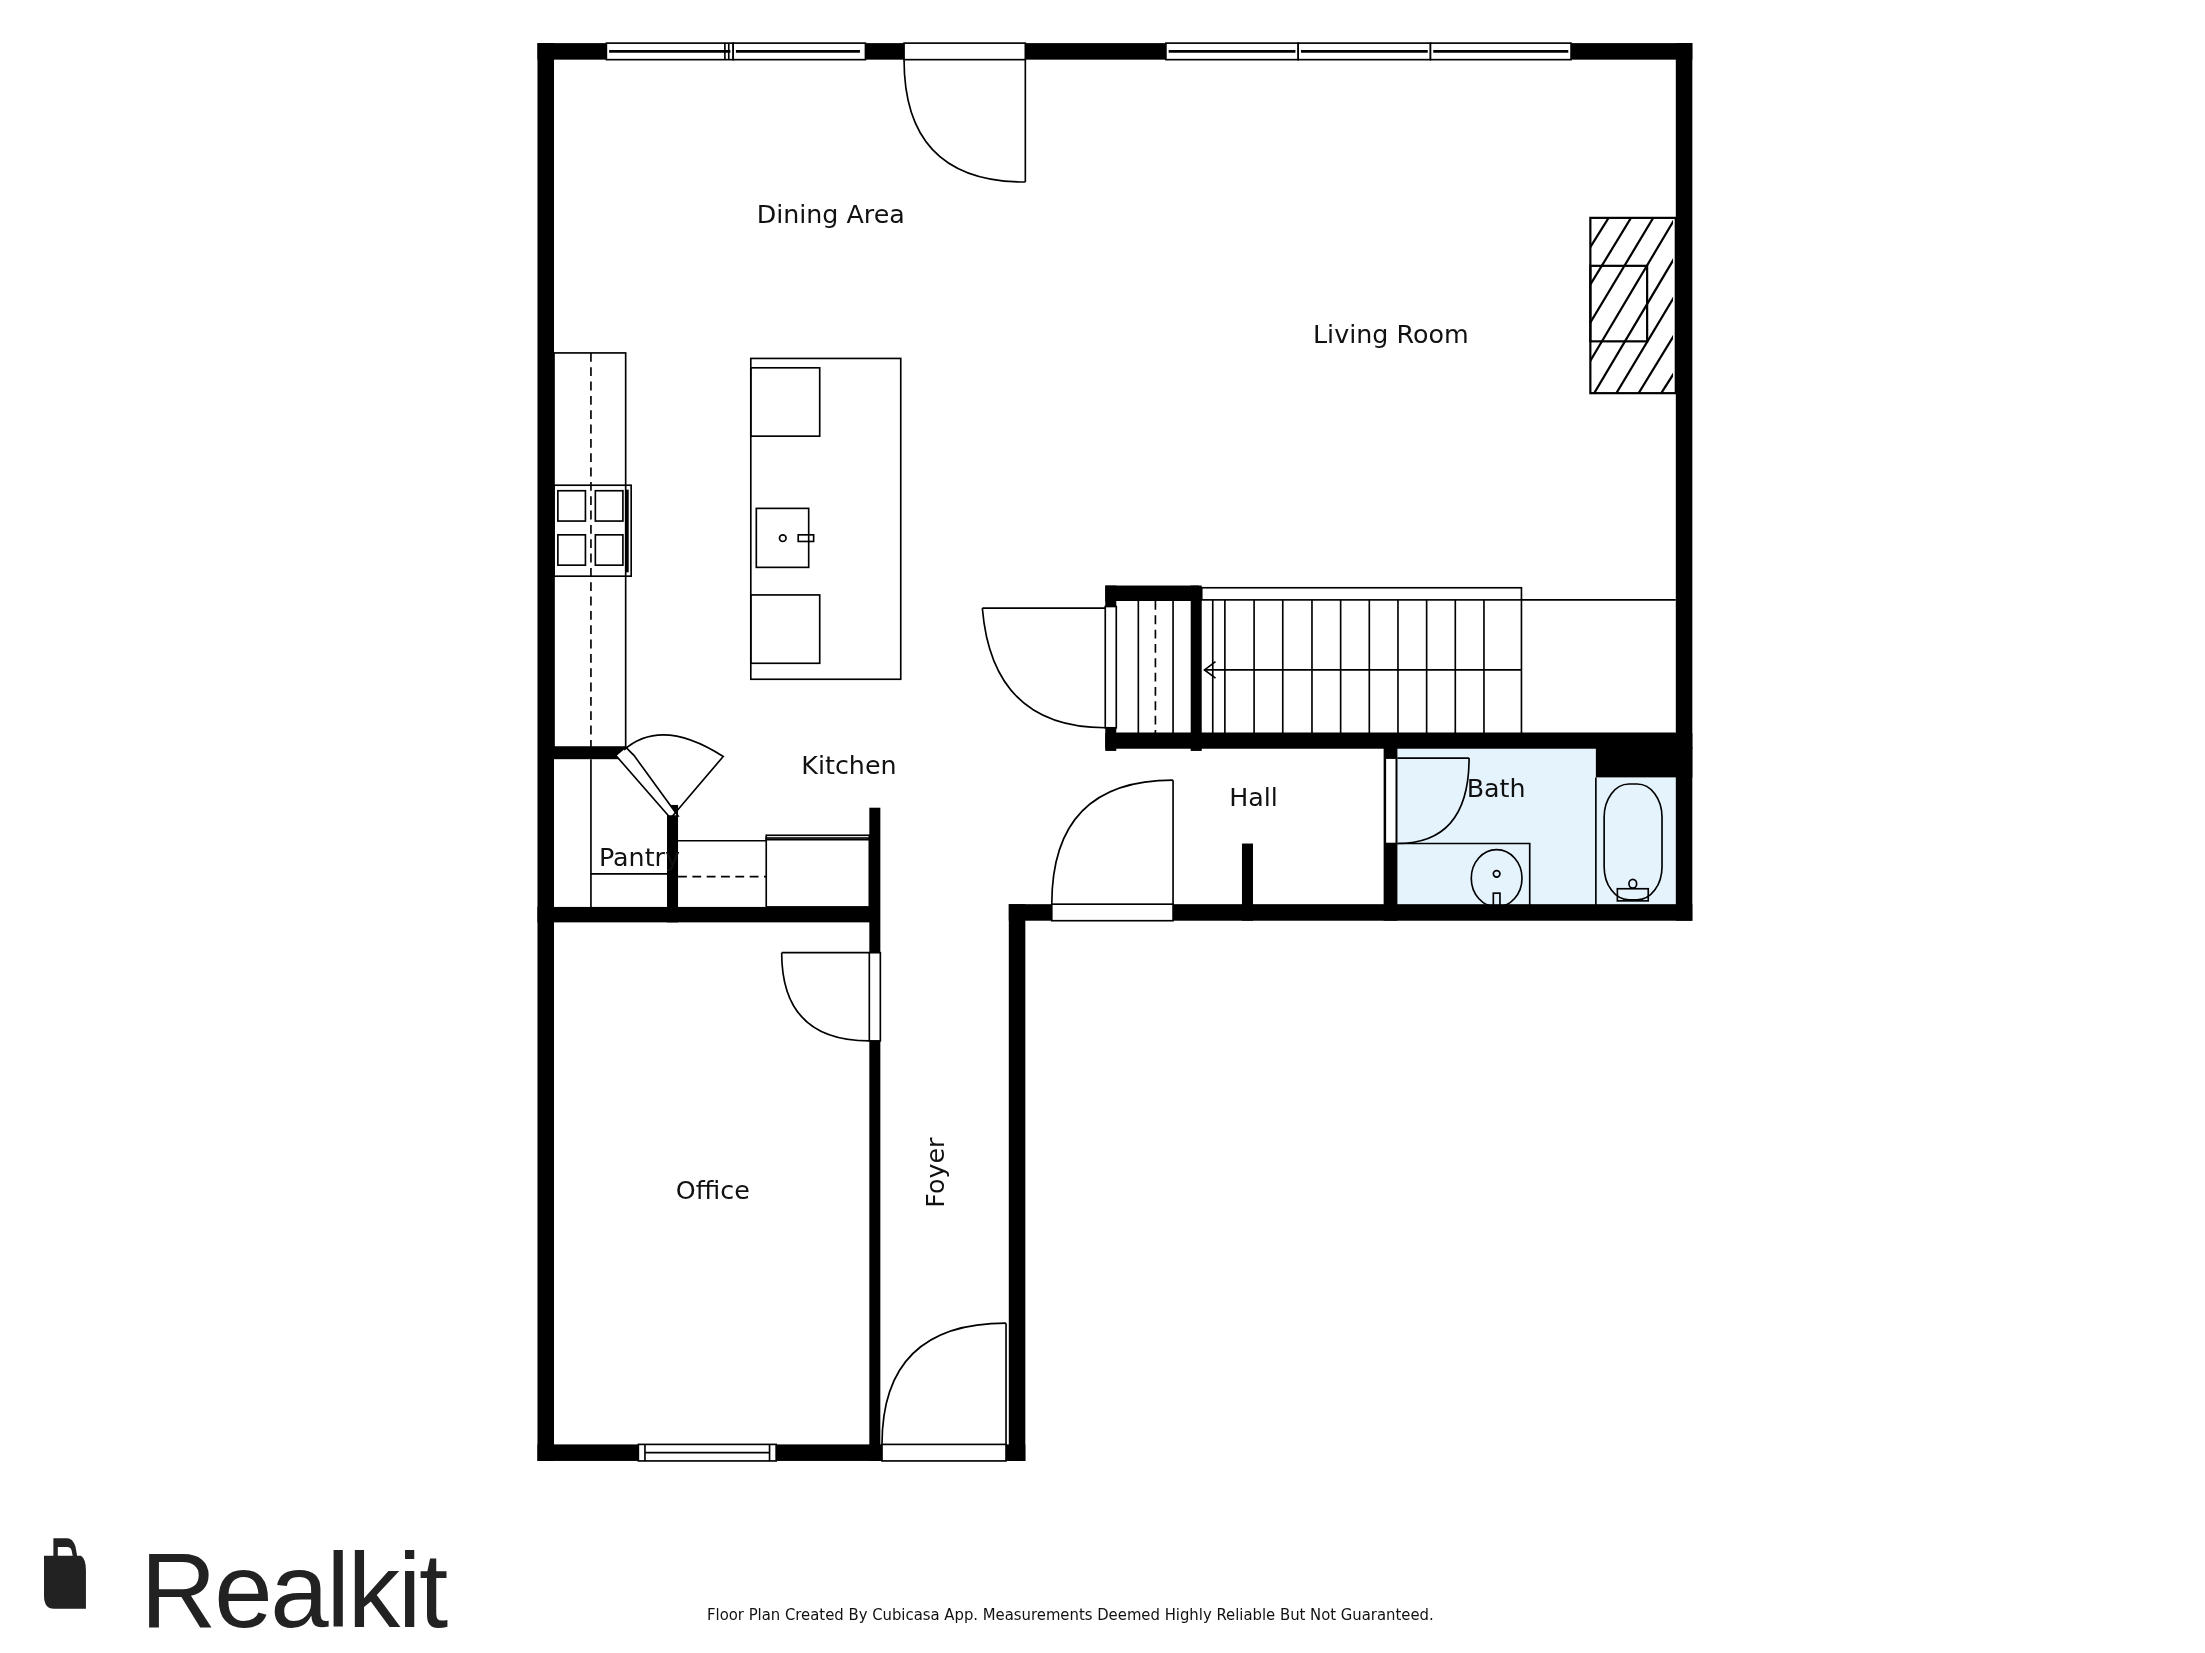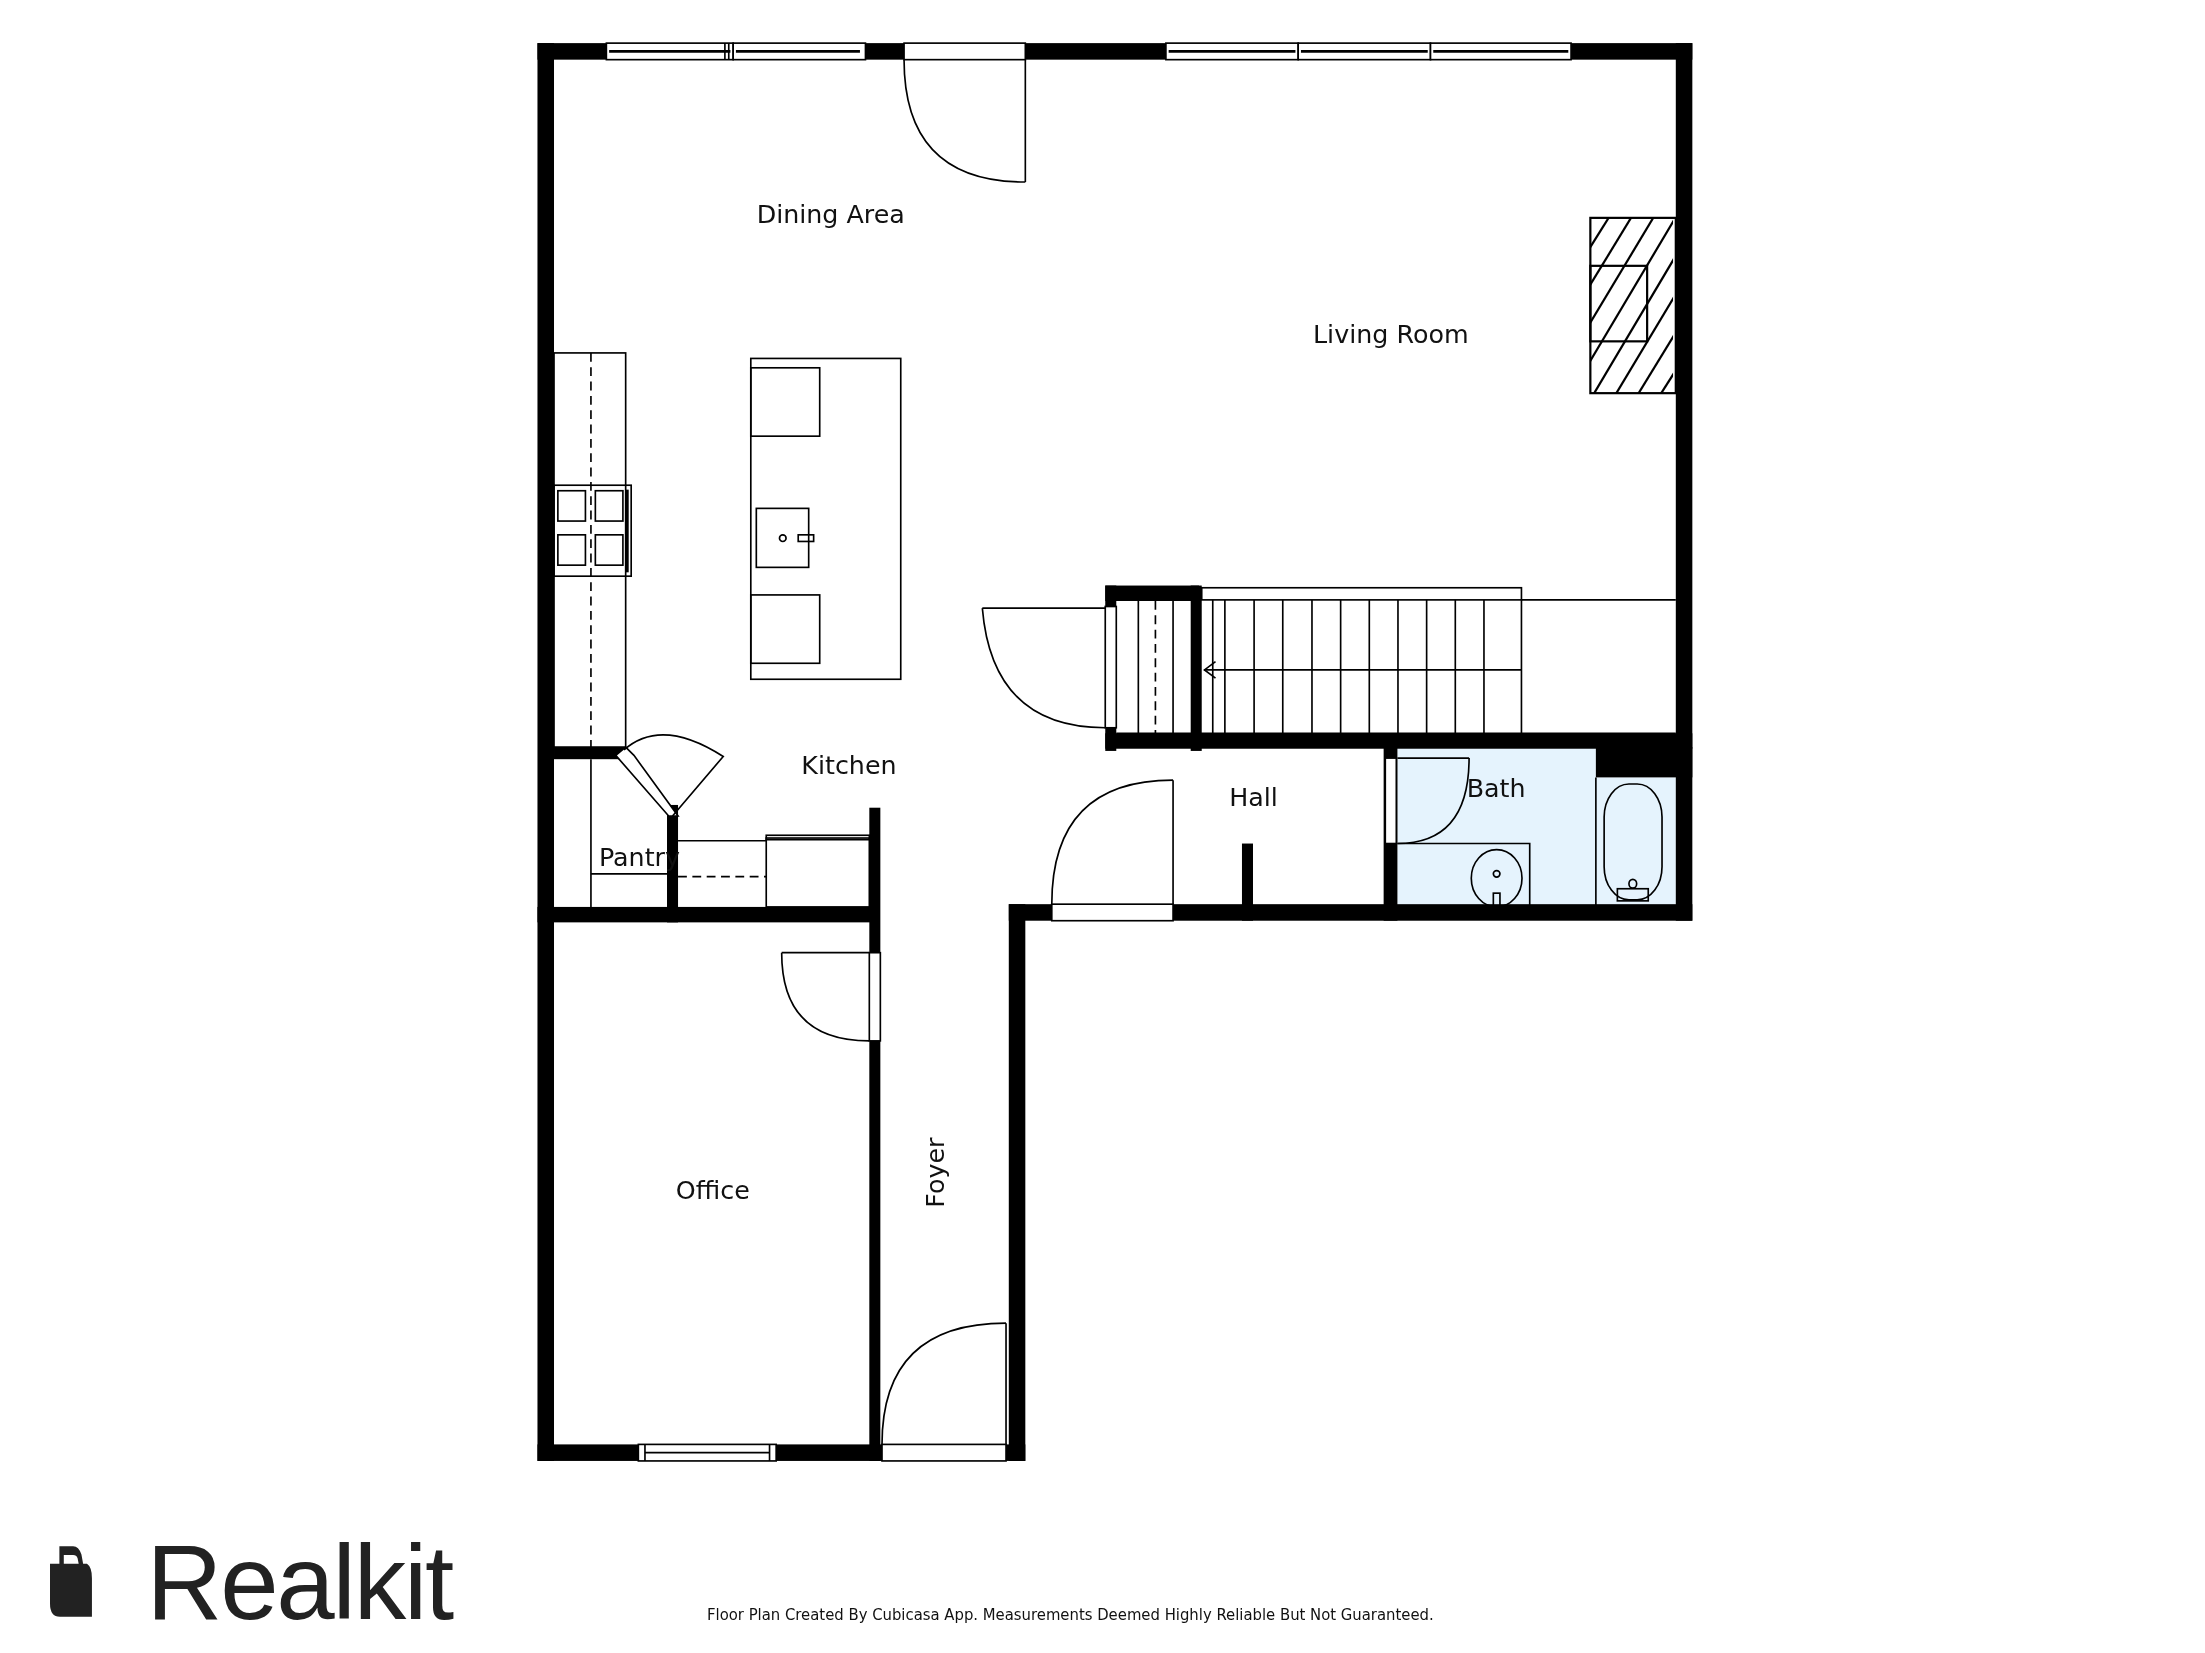--- a/index.html
+++ b/index.html
@@ -4,21 +4,21 @@
 <style>
   html, body { margin: 0; padding: 0; background: #ffffff; }
   body { width: 2205px; height: 1654px; position: relative; overflow: hidden; font-family: "DejaVu Sans", sans-serif; }
   #plan { position: absolute; left: 0; top: 0; width: 2205px; height: 1654px; }
   .wall { fill: #000000; }
   .thin { fill: none; stroke: #000; stroke-width: 3; }
   .thin2 { fill: none; stroke: #000; stroke-width: 4; }
   .win { fill: #ffffff; stroke: #000; stroke-width: 3; }
   .dash { fill: none; stroke: #000; stroke-width: 3; stroke-dasharray: 16 10; }
   .room-label { font-family: "DejaVu Sans", sans-serif; font-size: 46px; fill: #111; }
-  .logo { position: absolute; left: 50px; top: 1538px; height: 88px; display: flex; align-items: center; gap: 16.5px; }
+  .logo { position: absolute; left: 44px; top: 1538px; height: 88px; display: flex; gap: 16.5px; }
   .logo-icon { width: 80px; height: 72px; position: relative; }
   .logo-text { font-family: "Liberation Sans", sans-serif; font-size: 105px; font-weight: 500; color: #222222; letter-spacing: -2.2px; line-height: 1; }
   .disclaimer { position: absolute; left: 707px; top: 1605px; font-family: "DejaVu Sans", sans-serif; font-size: 16.5px; color: #111; white-space: nowrap; transform: scaleX(0.9); transform-origin: left top; }
 </style>
 </head>
 <body>
 
 <svg id="plan" viewBox="0 0 4000 3000" xmlns="http://www.w3.org/2000/svg">
 
   <rect x="2535" y="1355" width="360" height="290" fill="#e5f3fd"></rect>

